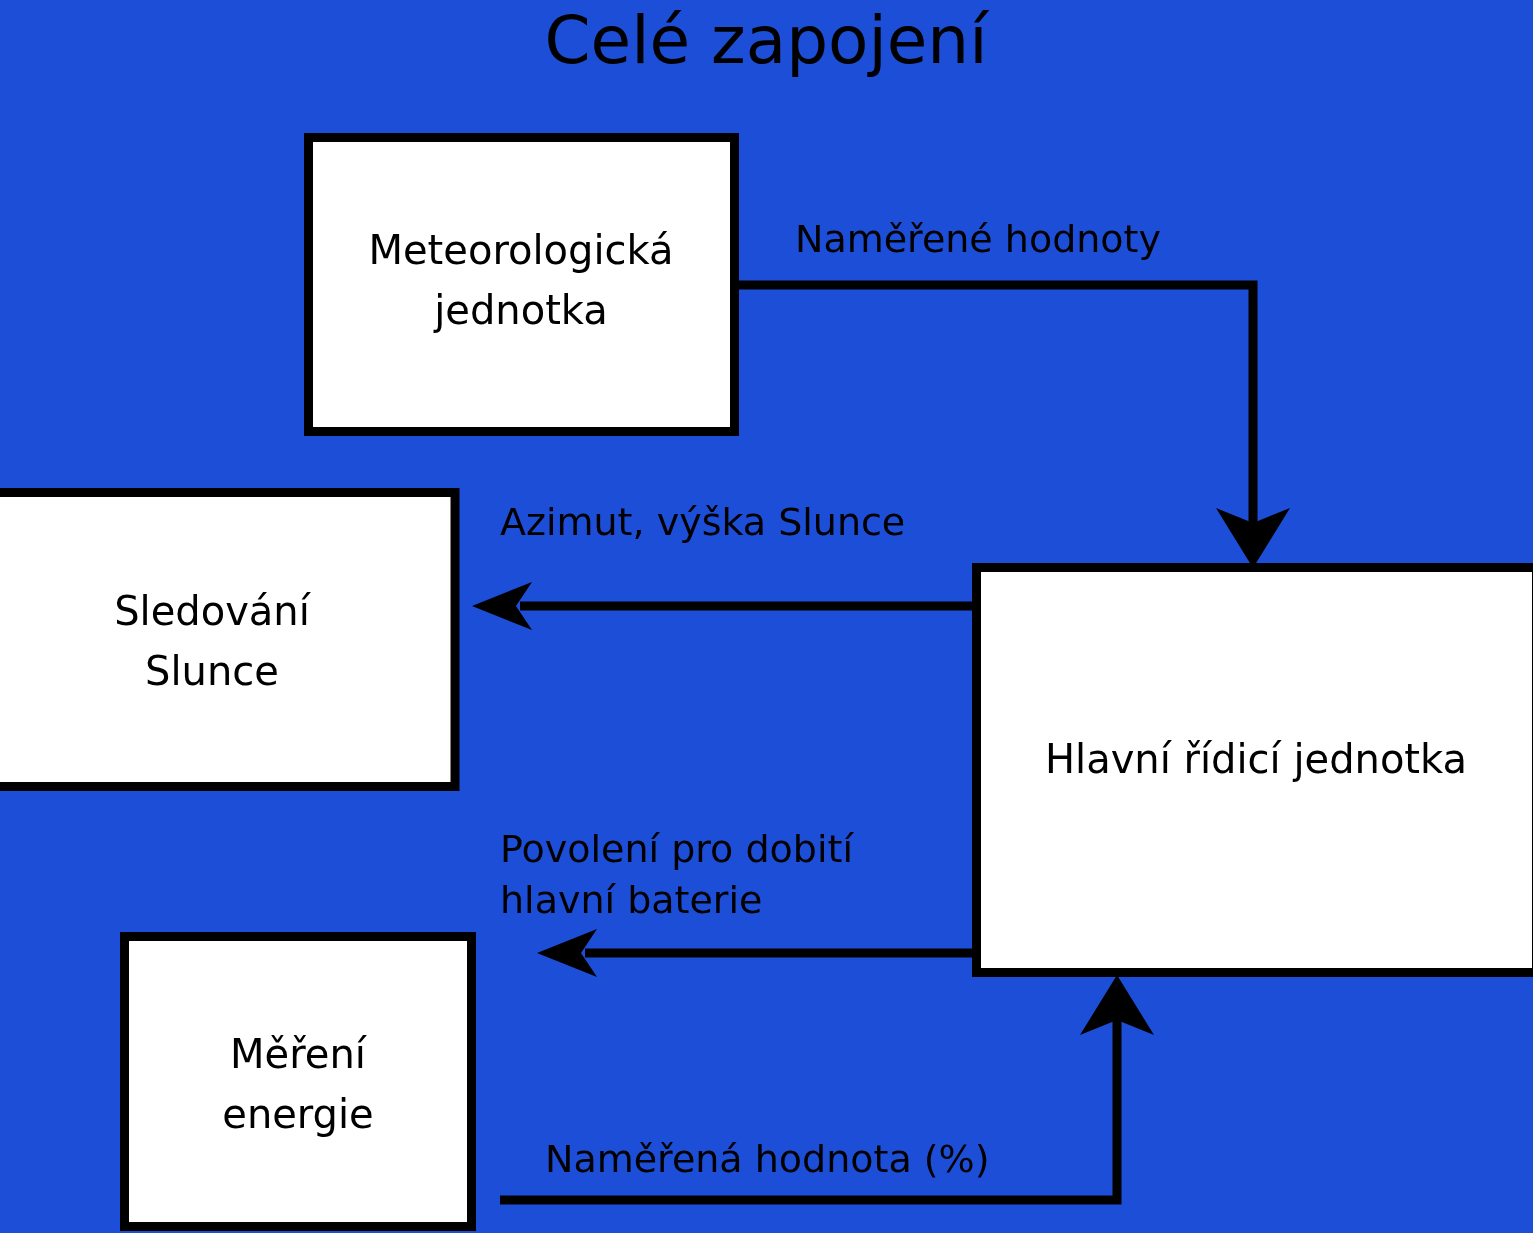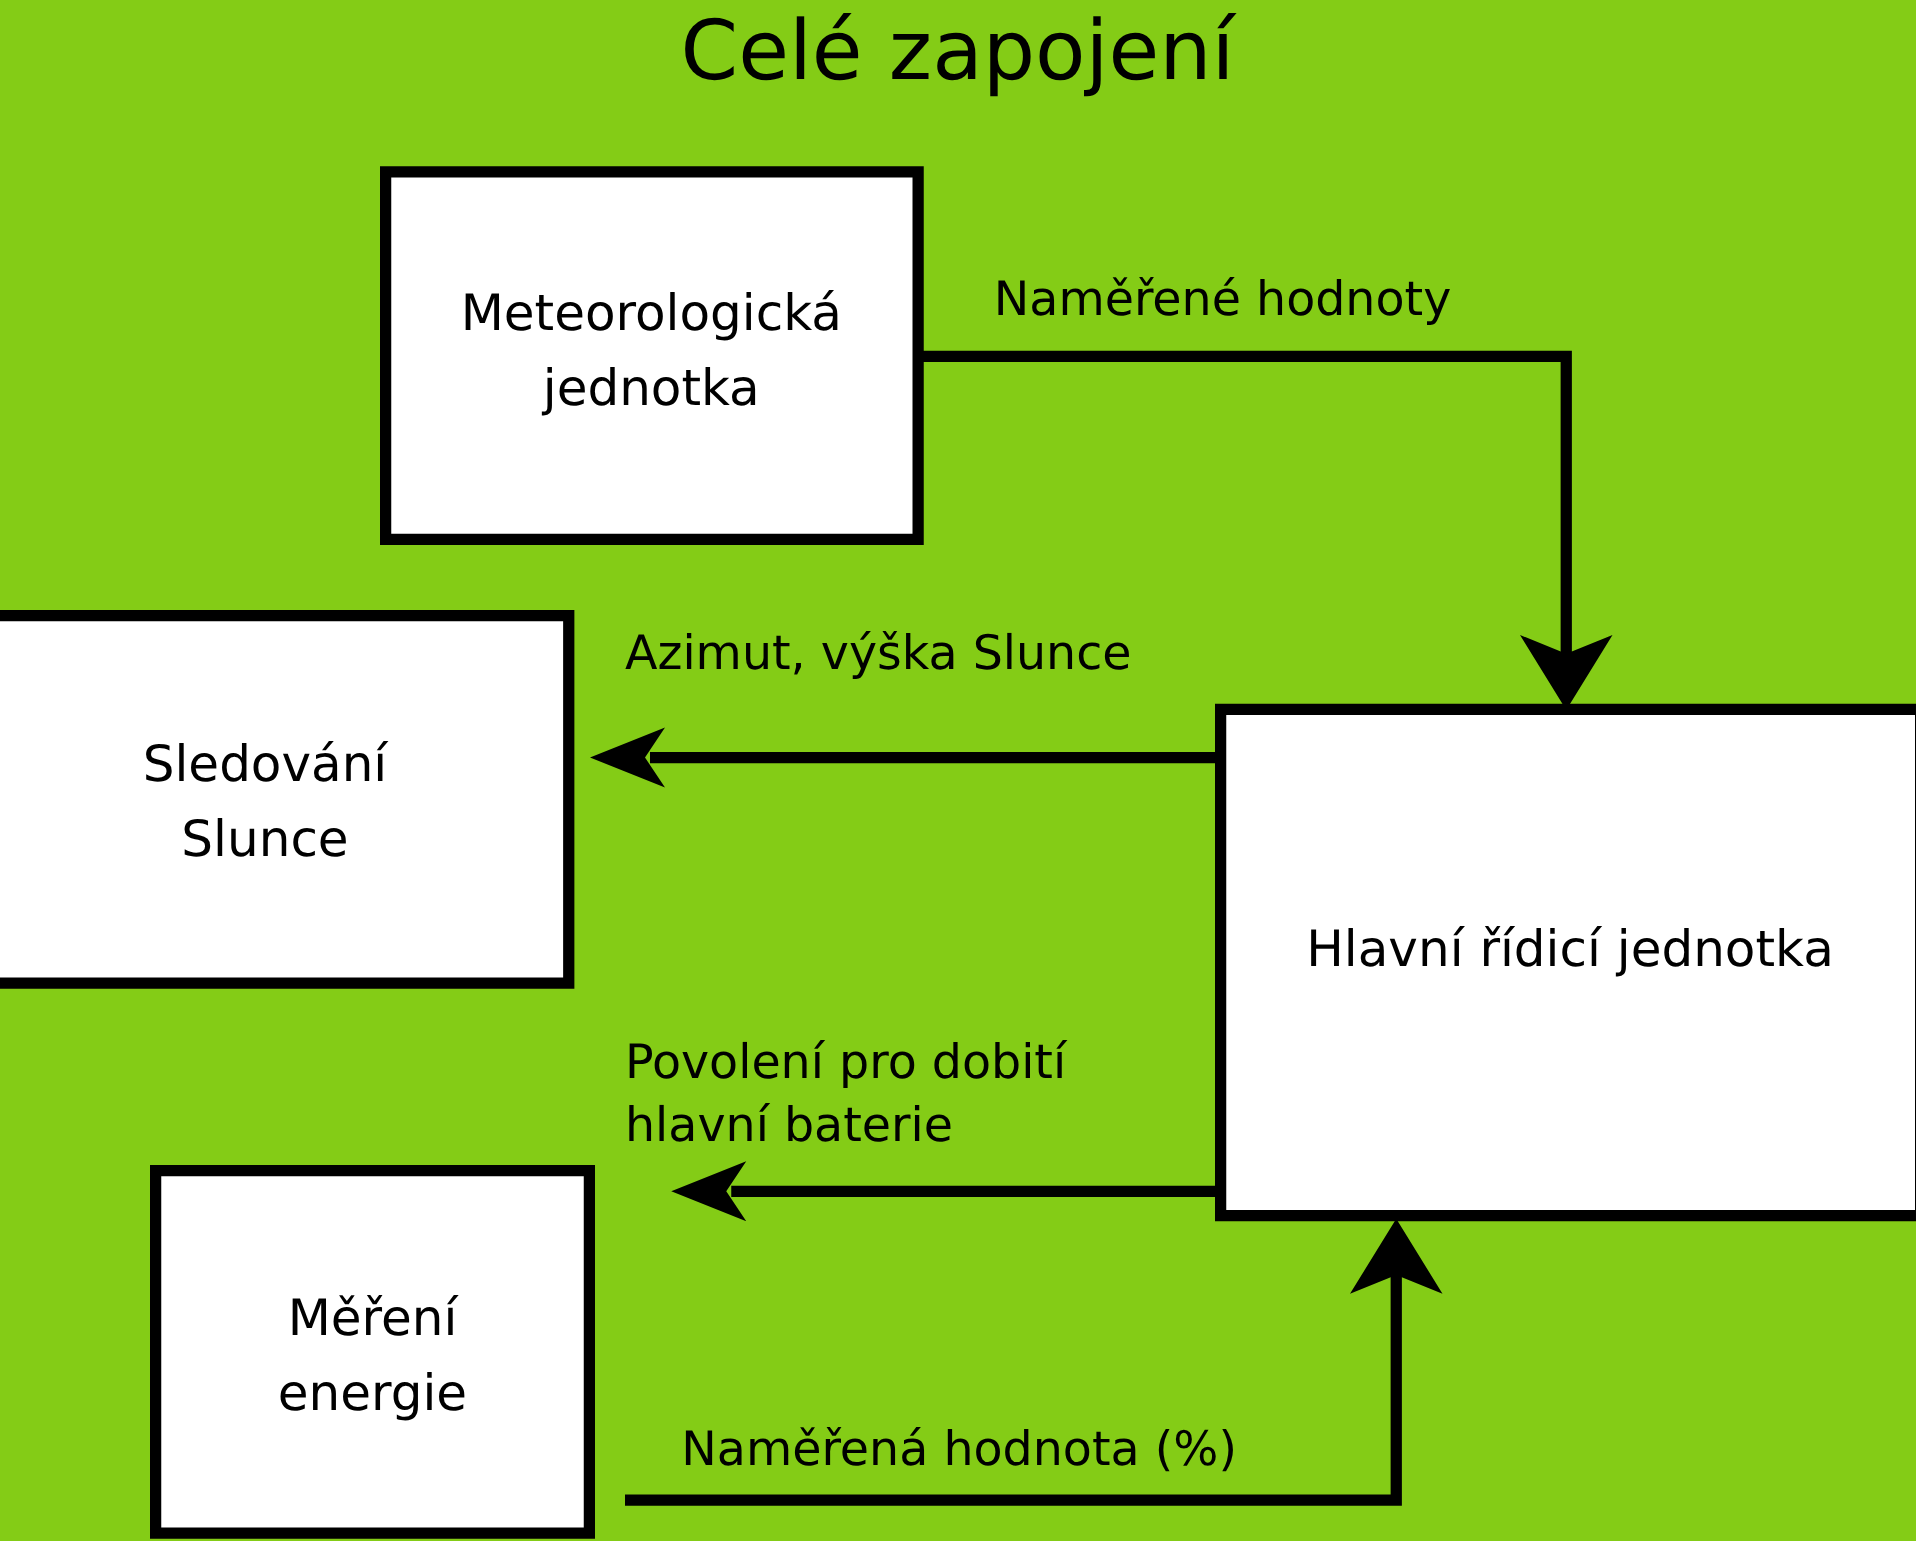--- a/index.html
+++ b/index.html
@@ -10,21 +10,21 @@
   body {
     width: 1533px;
     height: 1233px;
     overflow: hidden;
     font-family: "DejaVu Sans", sans-serif;
   }
   #diagram-root {
     position: relative;
     width: 1533px;
     height: 1233px;
-    background: #84cc16;
+    background: #1d4ed8;
   }
   svg#diagram-svg {
     position: absolute;
     left: 0;
     top: 0;
     width: 1533px;
     height: 1233px;
     display: block;
   }
   .node-box {

